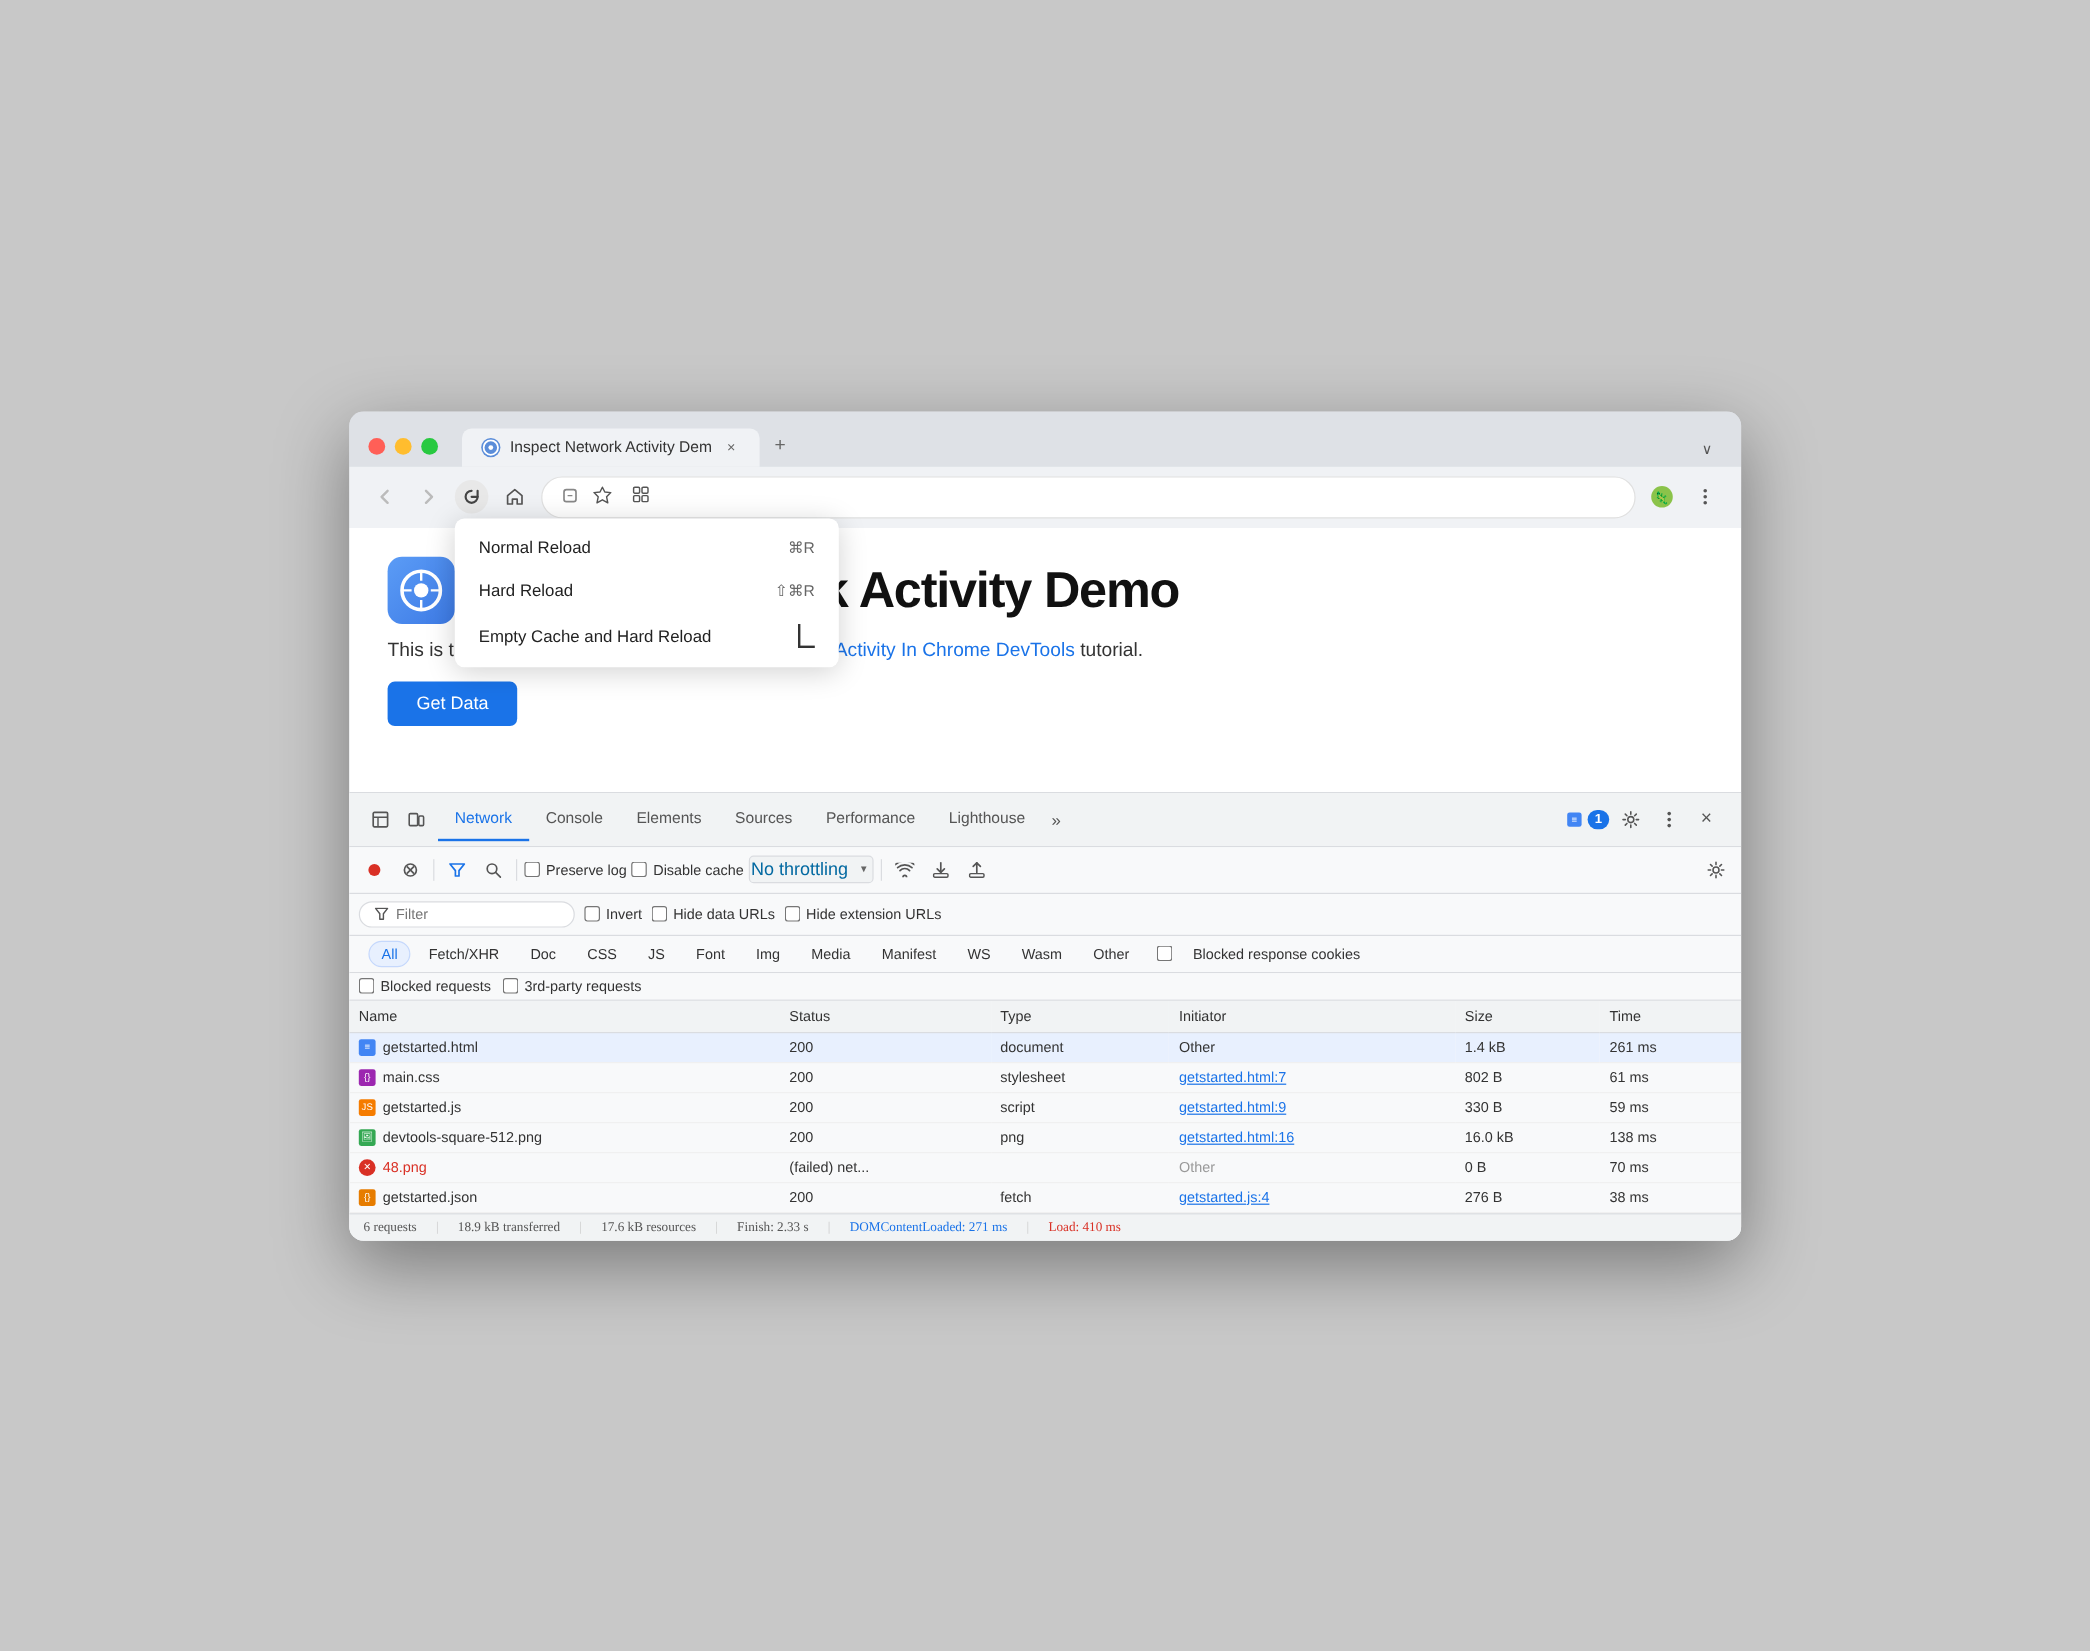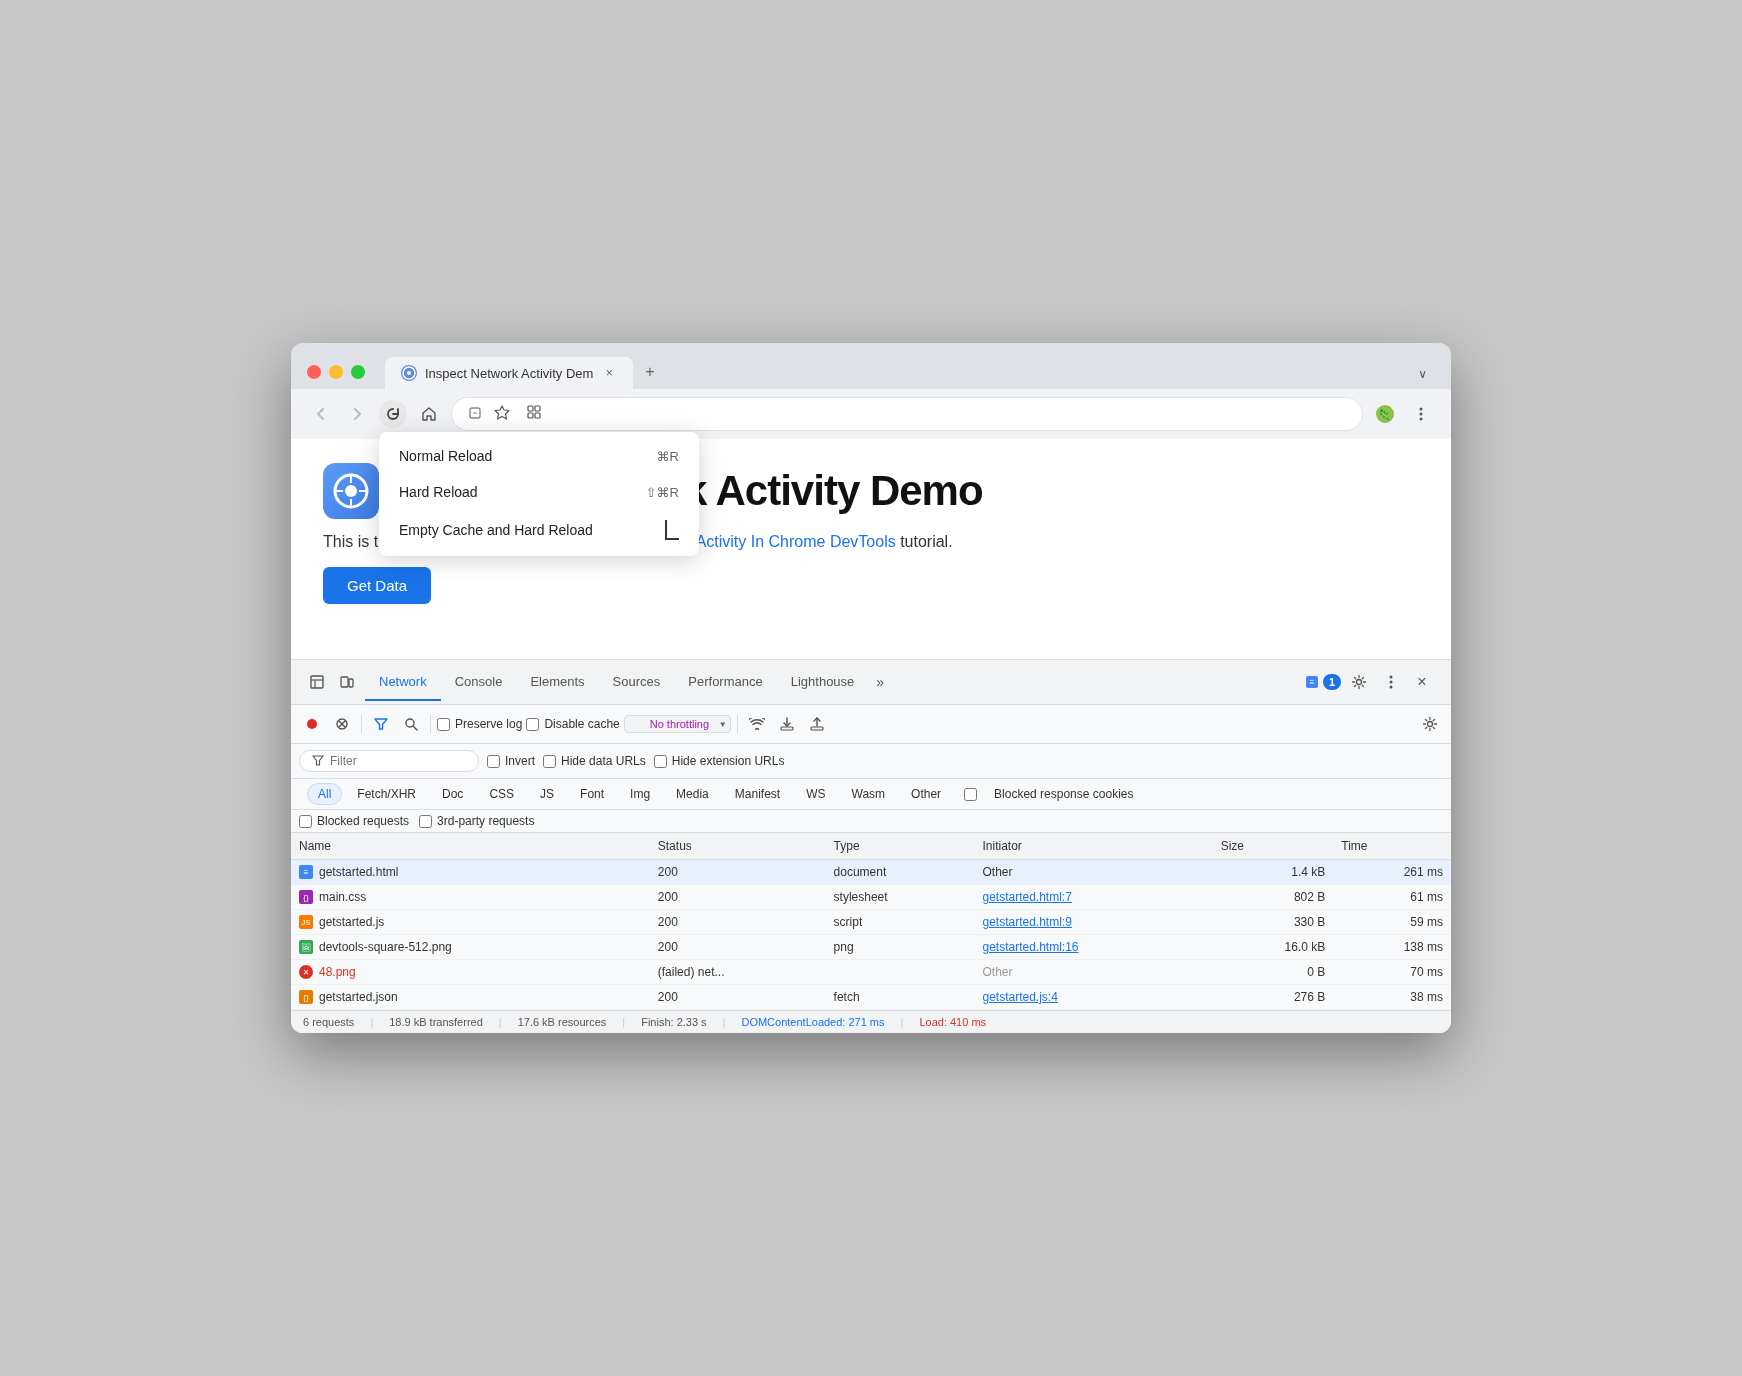--- a/index.html
+++ b/index.html
@@ -322,24 +322,24 @@
       gap: 5px;
       font-size: 12px;
       color: #333;
       cursor: pointer;
       white-space: nowrap;
     }
     .throttle-select {
       background: #f1f3f4;
       border: 1px solid #dadce0;
       border-radius: 4px;
-      padding: 2px 20px 2px 25px;
-      font-size: 11px;
-      cursor: pointer;
-      color: #a21caf;
+      padding: 2px 20px 2px 1px;
+      font-size: 15px;
+      cursor: pointer;
+      color: #0369a1;
       appearance: none;
       position: relative;
     }
     .throttle-container {
       position: relative;
       display: flex;
       align-items: center;
     }
     .throttle-arrow {
       position: absolute;
@@ -440,30 +440,31 @@
       border-radius: 2px;
       flex-shrink: 0;
       display: flex;
       align-items: center;
       justify-content: center;
       font-size: 9px;
     }
     .link-text { color: #1a73e8; text-decoration: underline; cursor: pointer; }
     .red-text { color: #d93025; }
     .gray-text { color: #999; }
-    .right-align { text-align: right; }
+    .right-align { text-align: left; }
     
     .status-bar {
       background: #f1f3f4;
       border-top: 1px solid #dadce0;
       padding: 5px 12px;
       display: flex;
       gap: 16px;
       font-size: 11px;
       color: #555;
+      font-family: Liberation Serif, serif;
     }
     .status-sep {
       color: #ccc;
     }
     .status-dom { color: #1a73e8; font-size: 11px; }
     .status-load { color: #d93025; font-size: 11px; }
     
     .dt-close-btn {
       width: 26px;
       height: 26px;

